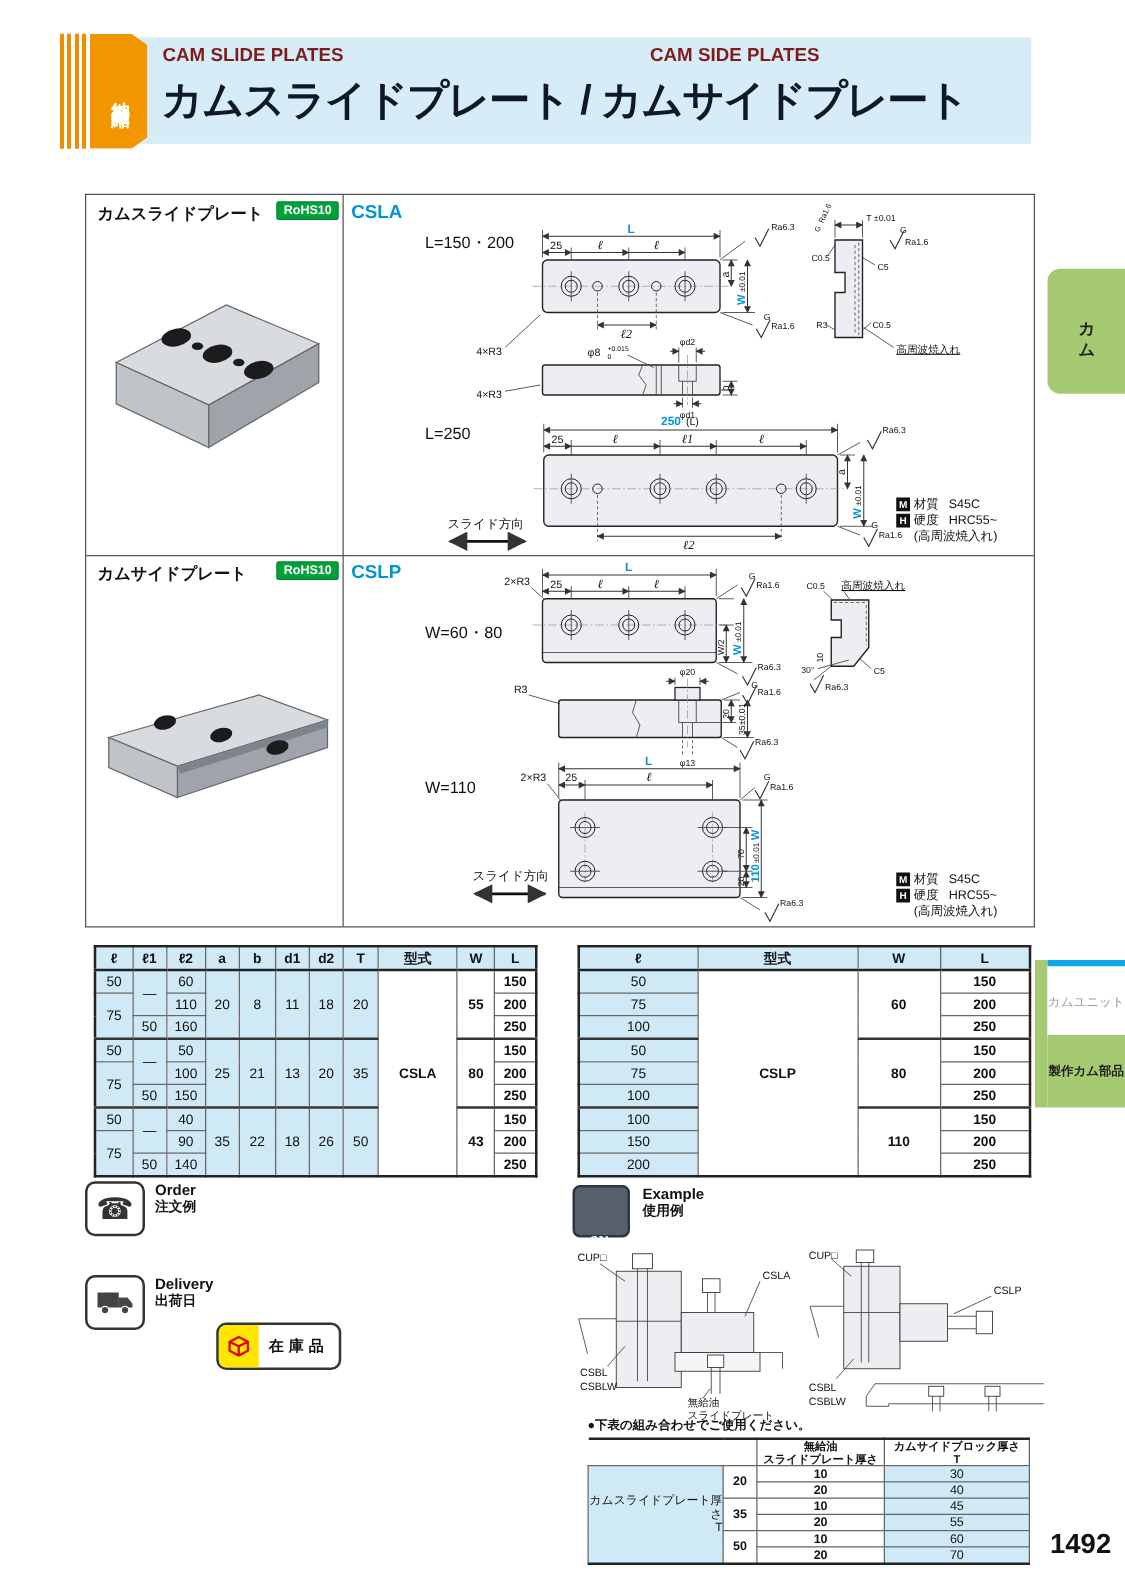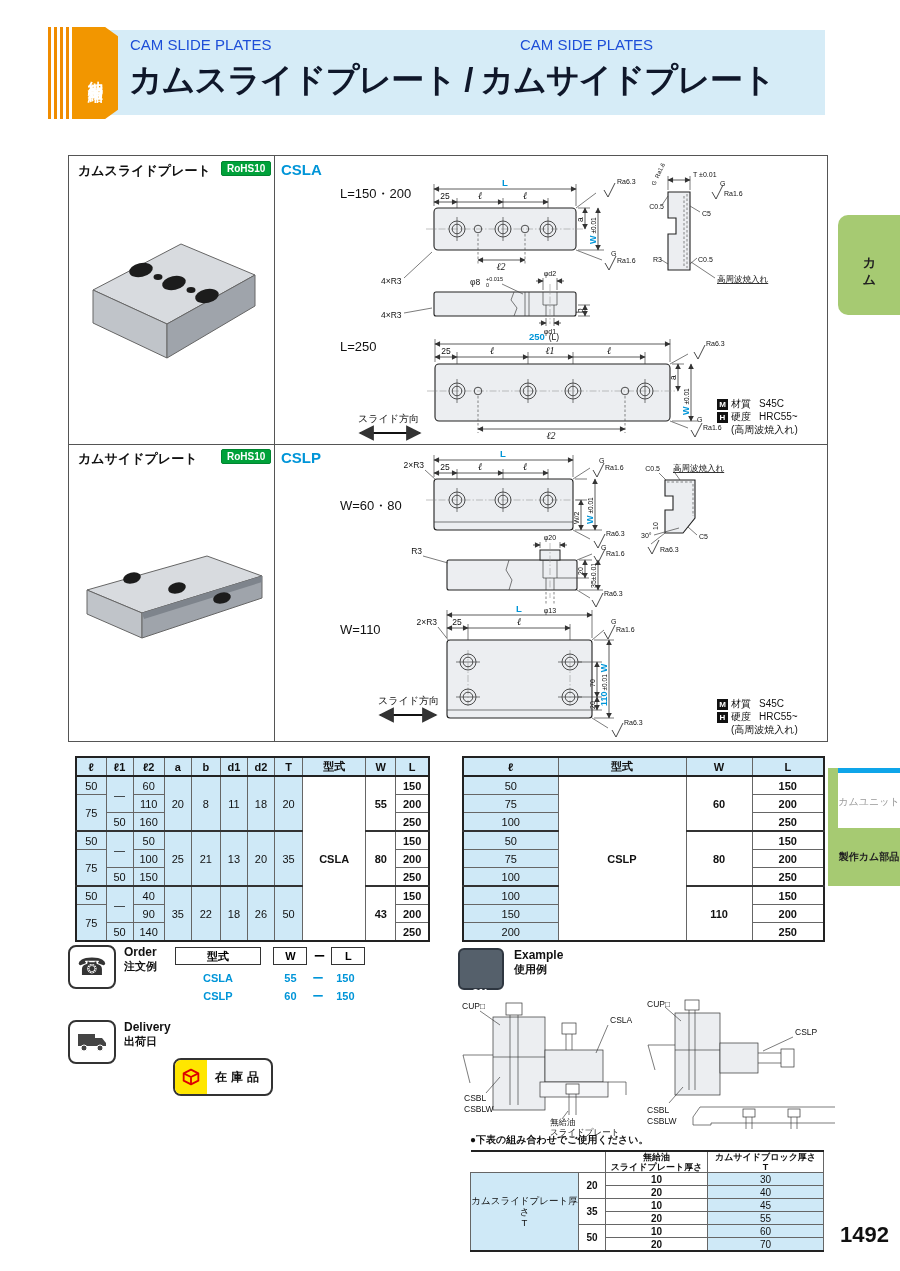--- a/index.html
+++ b/index.html
@@ -1,20 +1,20 @@
 <!DOCTYPE html>
 <html><head>
 <meta charset="utf-8">
 <style>
   html,body{margin:0;padding:0;background:#fff;font-family:"Liberation Sans",sans-serif;}
   #page{position:relative;width:900px;height:1271px;background:#fff;overflow:hidden;}
   .ab{position:absolute;}
   
   .band{background:#d6ecf7;}
-  .en-title{font-size:15px;font-weight:normal;color:#1d4ed8;letter-spacing:0px;}
+  .en-title{font-size:15px;font-weight:bold;color:#7f1d1d;letter-spacing:0px;}
   .jp-title{font-size:33px;font-weight:bold;color:#0f172a;letter-spacing:-1px;white-space:nowrap;}
   .badge-stripes{width:24px;height:100%;background:repeating-linear-gradient(90deg,#f08c00 0 3px,#fff 3px 6px);}
   .badge-tag{position:absolute;left:24px;top:0;bottom:0;right:0;background:#f29600;
     clip-path:polygon(0 0,72% 0,100% 10%,100% 90%,72% 100%,0 100%);
     display:flex;align-items:center;justify-content:center;}
   .badge-tag span{writing-mode:vertical-rl;color:#fff;font-weight:bold;font-size:15px;letter-spacing:2px;}
   
   .frame{border:1px solid #555;}
   .vdiv{background:#555;width:1px;}
   .hdiv{background:#555;height:1px;}
@@ -33,21 +33,21 @@
   table.tb th{background:#cfe9f7;font-weight:bold;border-bottom:2px solid #222;}
   td.c{background:#cfe9f7;}
   .bt{color:#0095d8;font-weight:bold;}
   td.model{font-size:15px;}
   tr.gt td{border-top:2px solid #333;}
   
   table.combo{border-collapse:collapse;border-top:2px solid #222;border-bottom:2px solid #222;table-layout:fixed;}
   table.combo th,table.combo td{border:1px solid #666;text-align:center;padding:0;font-size:10px;height:12px;color:#111;}
   table.combo th{background:#fff;font-weight:bold;font-size:9px;line-height:10px;}
   table.combo th.noborder{border:none;background:#fff;}
-  table.combo td.lbl{background:#cfe9f7;font-size:9.5px;line-height:11px;}
+  table.combo td.lbl{background:#cfe9f7;font-size:9.5px;line-height:11px;text-align:right;}
   table.combo td.res{background:#cfe9f7;}
   .combo-title{font-size:10px;font-weight:bold;color:#111;}
   
   .icobox{width:44px;height:40px;border:2.5px solid #333;border-radius:8px;display:flex;align-items:center;justify-content:center;background:#fff;}
   .ico-label{font-size:12px;font-weight:bold;color:#111;line-height:14px;}
   .obox{display:inline-block;border:1px solid #333;text-align:center;font-size:11px;font-weight:bold;height:16px;line-height:16px;vertical-align:middle;background:#fff;}
   .orow span{display:inline-block;text-align:center;font-size:11px;}
   .stock{display:flex;border:2px solid #333;border-radius:8px;overflow:hidden;background:#fff;align-items:stretch;}
   .stock .cube{width:32px;background:#ffe600;display:flex;align-items:center;justify-content:center;}
   .stock .txt{display:flex;align-items:center;font-size:12px;font-weight:bold;letter-spacing:4px;padding:0 8px;color:#111;}
@@ -648,40 +648,20 @@
 
   <div class="ab" style="left:68px;top:945px;display:flex;gap:8px;">
     <div class="icobox">
         <span style="font-size:24px;color:#333;">☎</span>
       </div>
     <div>
       <div class="ico-label">Order</div>
       <div class="ico-label" style="font-size:11px;">注文例</div>
     </div>
   </div>
-  <div class="ab" style="left:175px;top:946px;">
-    <div>
-      <span class="obox" style="width:84px;">型式</span>
-      <span class="obox" style="width:32px;margin-left:8px;">W</span>
-      <span style="font-size:11px;font-weight:bold;margin:0 2px;">ー</span>
-      <span class="obox" style="width:32px;">L</span>
-    </div>
-    <div class="orow" style="margin-top:3px;">
-      <span class="bt" style="width:86px;">CSLA</span>
-      <span class="bt" style="width:34px;margin-left:8px;">55</span>
-      <span class="bt" style="width:12px;">ー</span>
-      <span class="bt" style="width:34px;">150</span>
-    </div>
-    <div class="orow">
-      <span class="bt" style="width:86px;">CSLP</span>
-      <span class="bt" style="width:34px;margin-left:8px;">60</span>
-      <span class="bt" style="width:12px;">ー</span>
-      <span class="bt" style="width:34px;">150</span>
-    </div>
-  </div>
 
   <div class="ab" style="left:68px;top:1020px;display:flex;gap:8px;">
     <div class="icobox">
       <svg width="30" height="22" viewBox="0 0 30 22">
         <rect x="1" y="3" width="17" height="12" fill="#444"></rect>
         <path d="M18,7 h7 l4,5 v3 h-11 z" fill="#444"></path>
         <circle cx="7" cy="17" r="3" fill="#444" stroke="#fff" stroke-width="1"></circle>
         <circle cx="23" cy="17" r="3" fill="#444" stroke="#fff" stroke-width="1"></circle>
       </svg>
     </div>

